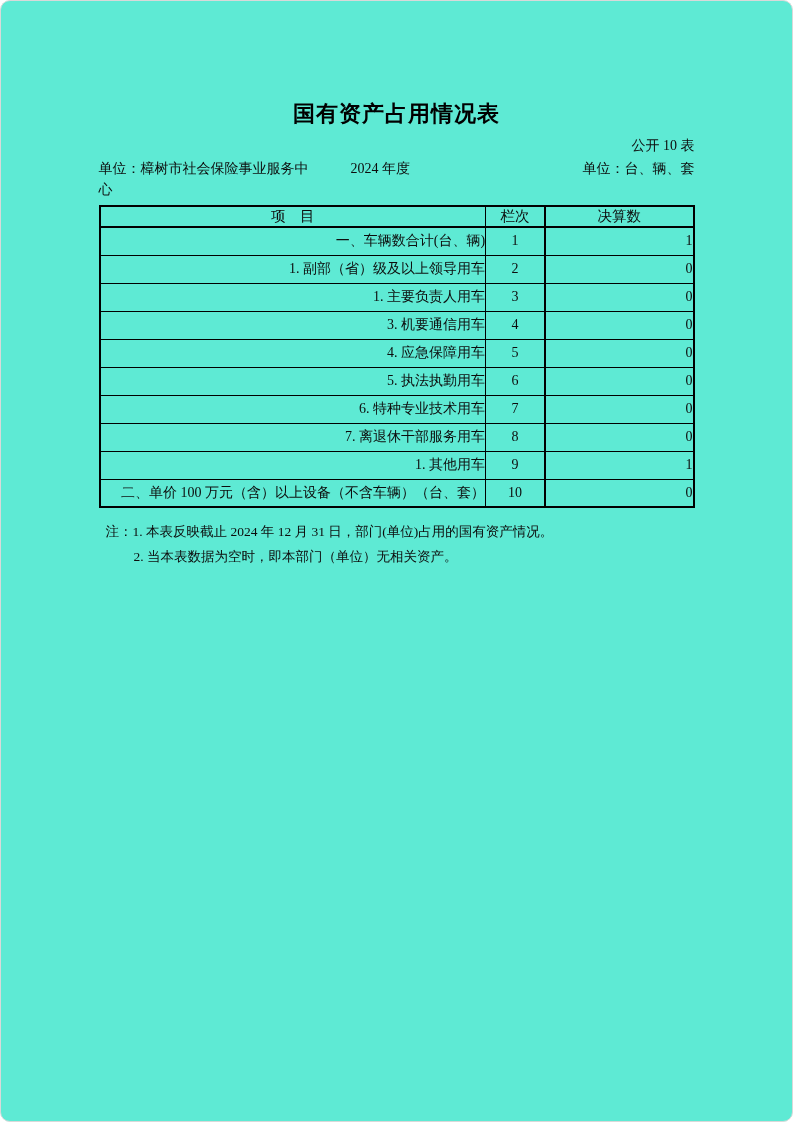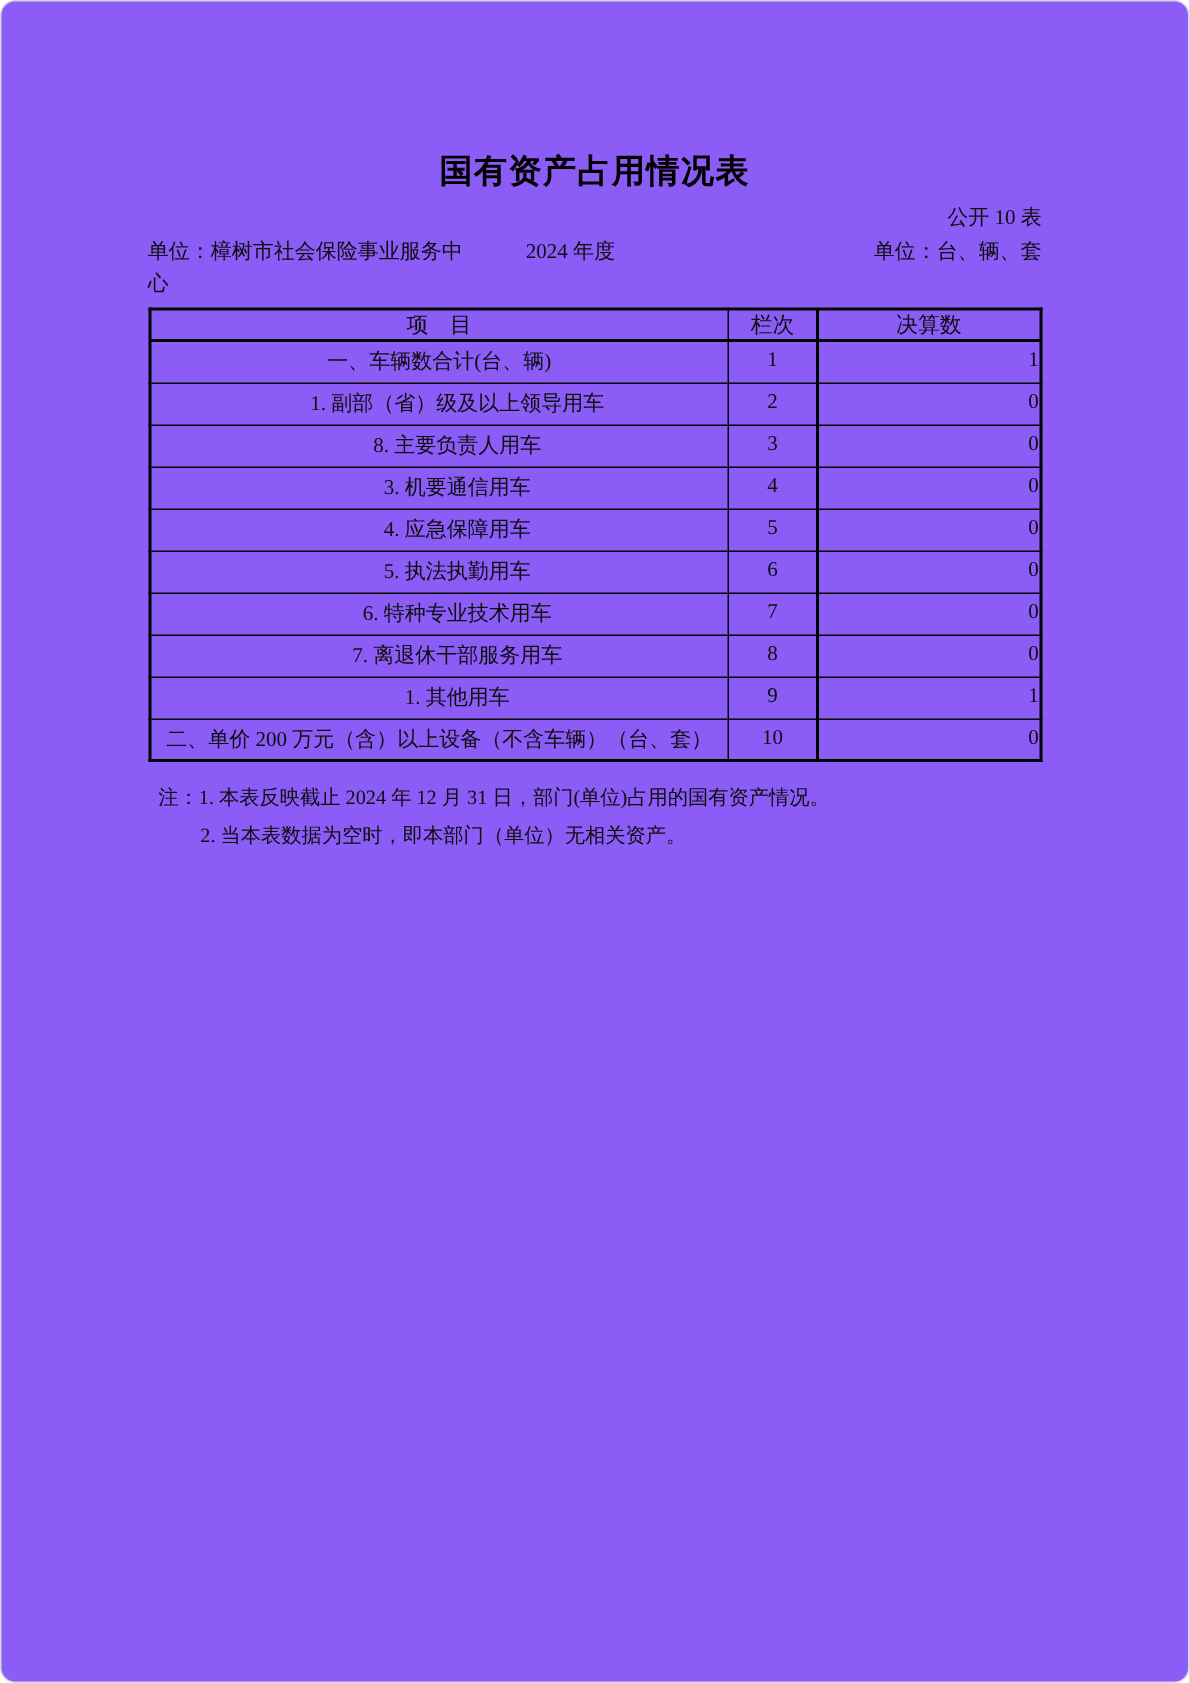--- a/index.html
+++ b/index.html
@@ -2,21 +2,21 @@
 <html lang="zh"><head>
 <meta charset="utf-8">
 <style>
   * { box-sizing: border-box; }
   html, body { margin: 0; padding: 0; background: #ffffff; }
   .page {
     position: relative;
     width: 793px;
     height: 1122px;
     margin: 0 auto;
-    background: #8b5cf6;
+    background: #5eead4;
     border: 1px solid #d9d9d9;
     border-radius: 10px;
     color: #0d0d0d;
     font-family: "Liberation Serif", "DejaVu Serif", serif;
     overflow: hidden;
   }
   .doc-title {
     margin: 0;
     padding-top: 100px;
     text-align: center;
@@ -65,21 +65,21 @@
   }
   table.assets td {
     height: 28px;
     padding: 0;
     border-top: 1px solid #000;
     vertical-align: middle;
     font-size: 14px;
   }
   .col-line { border-left: 1px solid #000; border-right: 2px solid #000; }
   td.c-line, th.c-line { text-align: center; }
-  td.c-item { text-align: center; padding-left: 6px; }
+  td.c-item { text-align: right; padding-left: 6px; }
   tr.level-sub td.c-item { padding-left: 24px; }
   td.c-val { text-align: right; padding-right: 9px; }
   .notes {
     margin-top: 11px;
     font-size: 13.5px;
     line-height: 25px;
   }
   .note-line-1 { padding-left: 7px; }
   .note-line-2 { padding-left: 35px; }
   .page-number {
@@ -130,21 +130,21 @@
             <td class="c-item">一、车辆数合计(台、辆)</td>
             <td class="c-line col-line">1</td>
             <td class="c-val">1</td>
           </tr>
           <tr class="level-sub">
             <td class="c-item">1. 副部（省）级及以上领导用车</td>
             <td class="c-line col-line">2</td>
             <td class="c-val">0</td>
           </tr>
           <tr class="level-sub">
-            <td class="c-item">8. 主要负责人用车</td>
+            <td class="c-item">1. 主要负责人用车</td>
             <td class="c-line col-line">3</td>
             <td class="c-val">0</td>
           </tr>
           <tr class="level-sub">
             <td class="c-item">3. 机要通信用车</td>
             <td class="c-line col-line">4</td>
             <td class="c-val">0</td>
           </tr>
           <tr class="level-sub">
             <td class="c-item">4. 应急保障用车</td>
@@ -165,21 +165,21 @@
             <td class="c-item">7. 离退休干部服务用车</td>
             <td class="c-line col-line">8</td>
             <td class="c-val">0</td>
           </tr>
           <tr class="level-sub">
             <td class="c-item">1. 其他用车</td>
             <td class="c-line col-line">9</td>
             <td class="c-val">1</td>
           </tr>
           <tr class="level-section">
-            <td class="c-item">二、单价 200 万元（含）以上设备（不含车辆）（台、套）</td>
+            <td class="c-item">二、单价 100 万元（含）以上设备（不含车辆）（台、套）</td>
             <td class="c-line col-line">10</td>
             <td class="c-val">0</td>
           </tr>
       </tbody>
     </table>
 
     <div class="notes">
       <div class="note-line-1">注：1. 本表反映截止 2024 年 12 月 31 日，部门(单位)占用的国有资产情况。</div>
       <div class="note-line-2">2. 当本表数据为空时，即本部门（单位）无相关资产。</div>
     </div>

